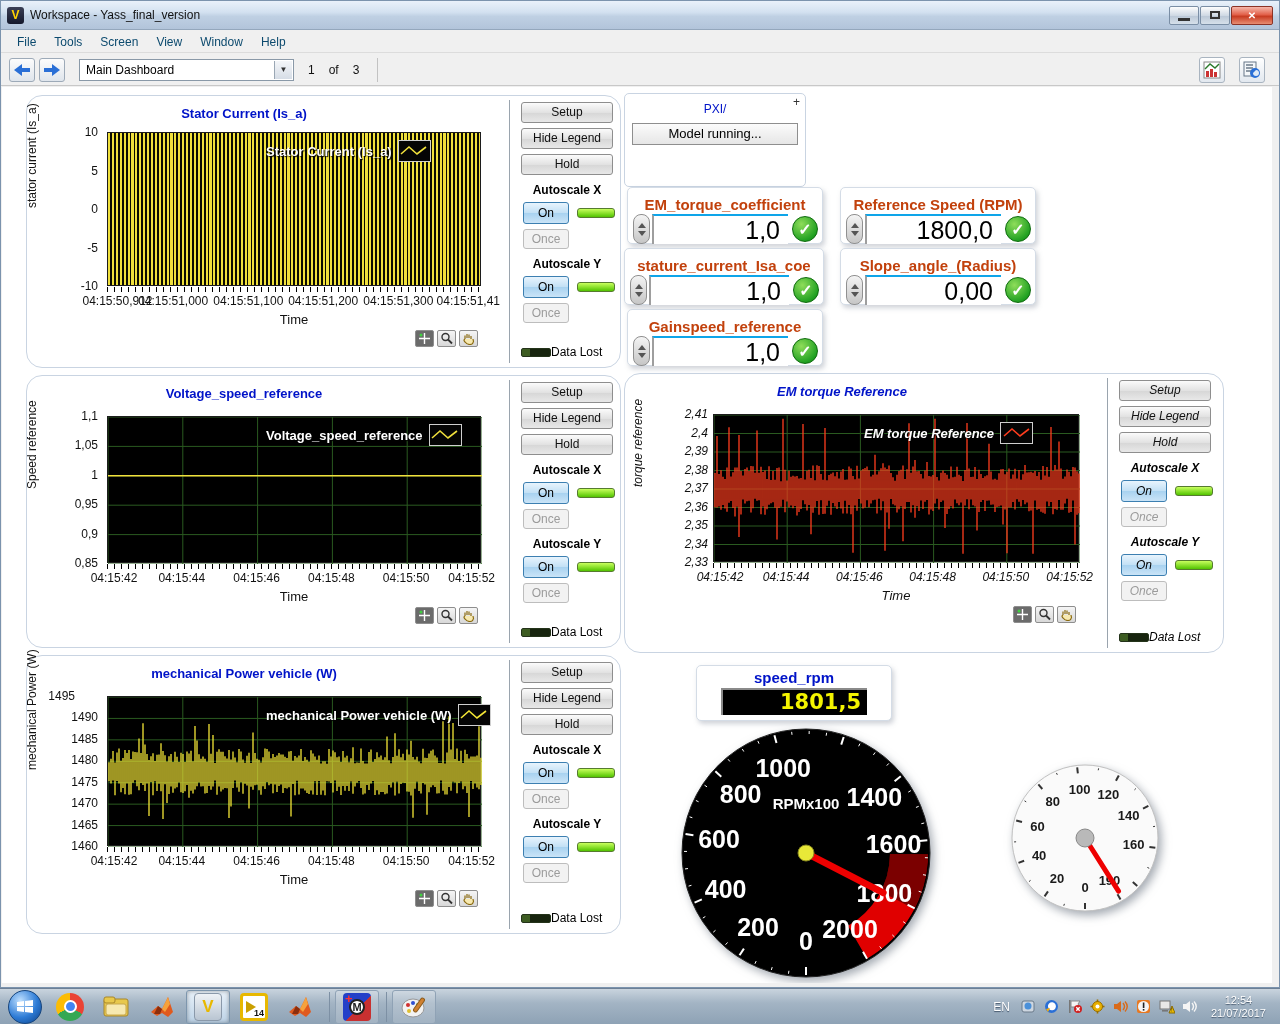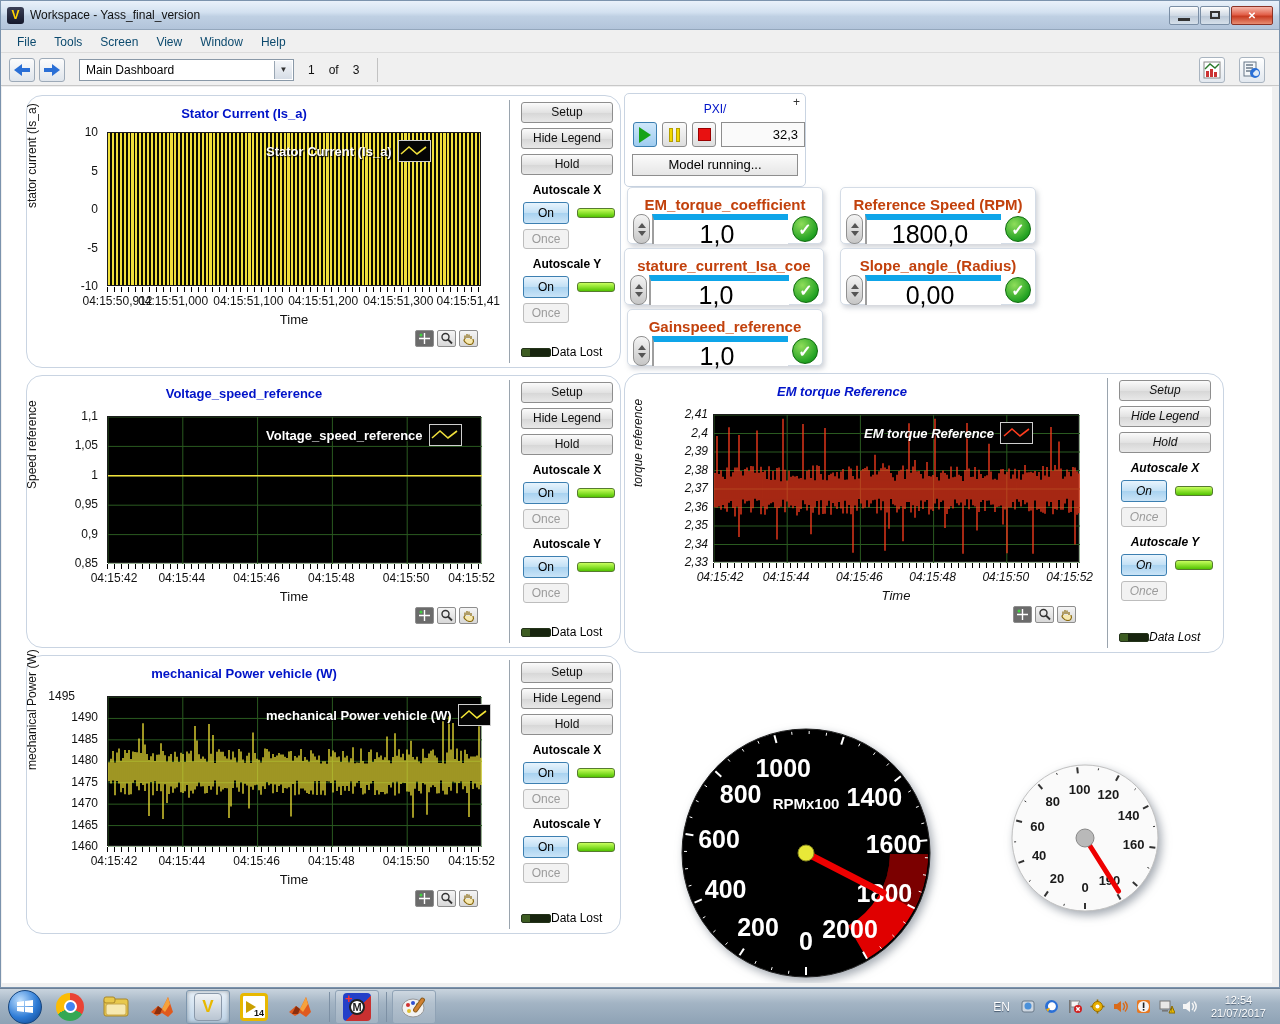--- a/index.html
+++ b/index.html
@@ -114,22 +114,22 @@
   .ctrl { position:absolute; width:196px; height:57px; border:1px solid #d4dce6;
     border-radius:5px; background:#fff; box-shadow:2px 3px 5px rgba(120,130,145,.35); }
   .ctrl .clabel { text-align:center; color:#c2410c; font-weight:bold; font-size:15px; margin-top:8px; white-space:nowrap; }
   .ctrl .crow { display:flex; align-items:center; padding-left:5px; margin-top:1px; }
   .spinner { width:17px; height:30px; border:1px solid #909090; border-radius:8px;
     background:linear-gradient(#f4f4f4,#c6c6c6); display:flex; flex-direction:column;
     align-items:center; justify-content:center; gap:3px; }
   .spup { width:0; height:0; border-bottom:5px solid #555; border-left:4px solid transparent; border-right:4px solid transparent; }
   .spdn { width:0; height:0; border-top:5px solid #555; border-left:4px solid transparent; border-right:4px solid transparent; }
   .cfield { flex:1; height:30px; margin-left:2px; background:#fff;
-    border-top:6px solid #0ea5e9; border-left:2px solid #9e9e9e;
-    font-size:25px; color:#000; text-align:center; padding-right:8px; line-height:28px; }
+    border-top:2px solid #0ea5e9; border-left:2px solid #9e9e9e;
+    font-size:25px; color:#000; text-align:right; padding-right:8px; line-height:28px; }
   .okcheck { width:26px; height:26px; margin:0 4px; border-radius:50%;
     background:radial-gradient(circle at 35% 30%, #8fdd5a, #23a223 70%, #0e7a0e);
     border:1px solid #0c6b0c; color:#fff; font-weight:bold; font-size:16px;
     display:flex; align-items:center; justify-content:center; }
 
   
   .digital { position:absolute; width:196px; height:56px; border:1px solid #d4dce6;
     border-radius:5px; background:#fff; box-shadow:2px 3px 5px rgba(120,130,145,.35); }
   .digital .dlabel { text-align:center; color:#0013c8; font-weight:bold; font-size:15px; margin-top:3px; }
   .digital .dbox { width:146px; height:27px; margin:2px auto 0 24px; background:#000;
@@ -552,35 +552,20 @@
           <div class="datalost">
             <div class="led-off"></div>
             <span>Data Lost</span>
           </div>
         </div>
       </div>
 
     <div id="pxi">
       <div class="plus">+</div>
       <div class="pxilabel">PXI/</div>
-      <div class="btnrow">
-        <div class="mediabtn play">
-            <div class="tri-play"></div>
-          </div>
-        <div class="mediabtn">
-            <div class="pausebars">
-              <i></i>
-              <i></i>
-            </div>
-          </div>
-        <div class="mediabtn">
-            <div class="stopsq"></div>
-          </div>
-        <div class="valuebox">32,3</div>
-      </div>
       <div class="status">Model running...</div>
     </div>
 
     <div class="ctrl" style="left:625px; top:100px;">
       <div class="clabel">EM_torque_coefficient</div>
       <div class="crow">
         <div class="spinner">
             <div class="spup"></div>
             <div class="spdn"></div>
           </div>
@@ -626,20 +611,24 @@
       <div class="crow">
         <div class="spinner">
             <div class="spup"></div>
             <div class="spdn"></div>
           </div>
         <div class="cfield">1,0</div>
         <div class="okcheck">✓</div>
       </div>
     </div>
 
+    <div class="digital" style="left:694px; top:578px;">
+      <div class="dlabel">speed_rpm</div>
+      <div class="dbox">1801,5</div>
+    </div>
 
     <svg id="gauge-rpm" class="gauge-svg" style="left:678px; top:640px;" width="252" height="252" viewBox="0 0 252 252">
         <circle cx="126" cy="126" r="124" fill="#000000" stroke="#222" stroke-width="1"></circle>
         <path d="M247.99331066259248,127.27755766218198 A122 122 0 0 1 186.99999999999997,231.65509926170154 L167.99999999999997,198.74613391789285 A84 84 0 0 0 209.995394226703,126.87962986576464 Z" fill="#e00000" opacity="1"></path>
         <path d="M247.99331066259248,127.27755766218198 A122 122 0 0 1 234.38198942634668,182.0120019994579 L200.62366485092724,164.56564072093823 A84 84 0 0 0 209.995394226703,126.87962986576464 Z" fill="#000" opacity="0.45"></path>
         <line x1="126.00000000000001" y1="248" x2="126.00000000000001" y2="240" stroke="#fff" stroke-width="2"></line>
         <line x1="108.49390011707615" y1="246.73746919199976" x2="108.92437798304968" y2="243.76851503154074" stroke="#fff" stroke-width="1"></line>
         <line x1="91.35012794612143" y1="242.97600765391957" x2="92.2021739802332" y2="240.09954844931497" stroke="#fff" stroke-width="1"></line>
         <line x1="74.92351202043378" y1="236.7934672066599" x2="76.17949123304605" y2="234.06903768518467" stroke="#fff" stroke-width="1"></line>
         <line x1="59.55403772816669" y1="228.31780928934174" x2="63.91115000828691" y2="221.60844474577834" stroke="#fff" stroke-width="2"></line>

